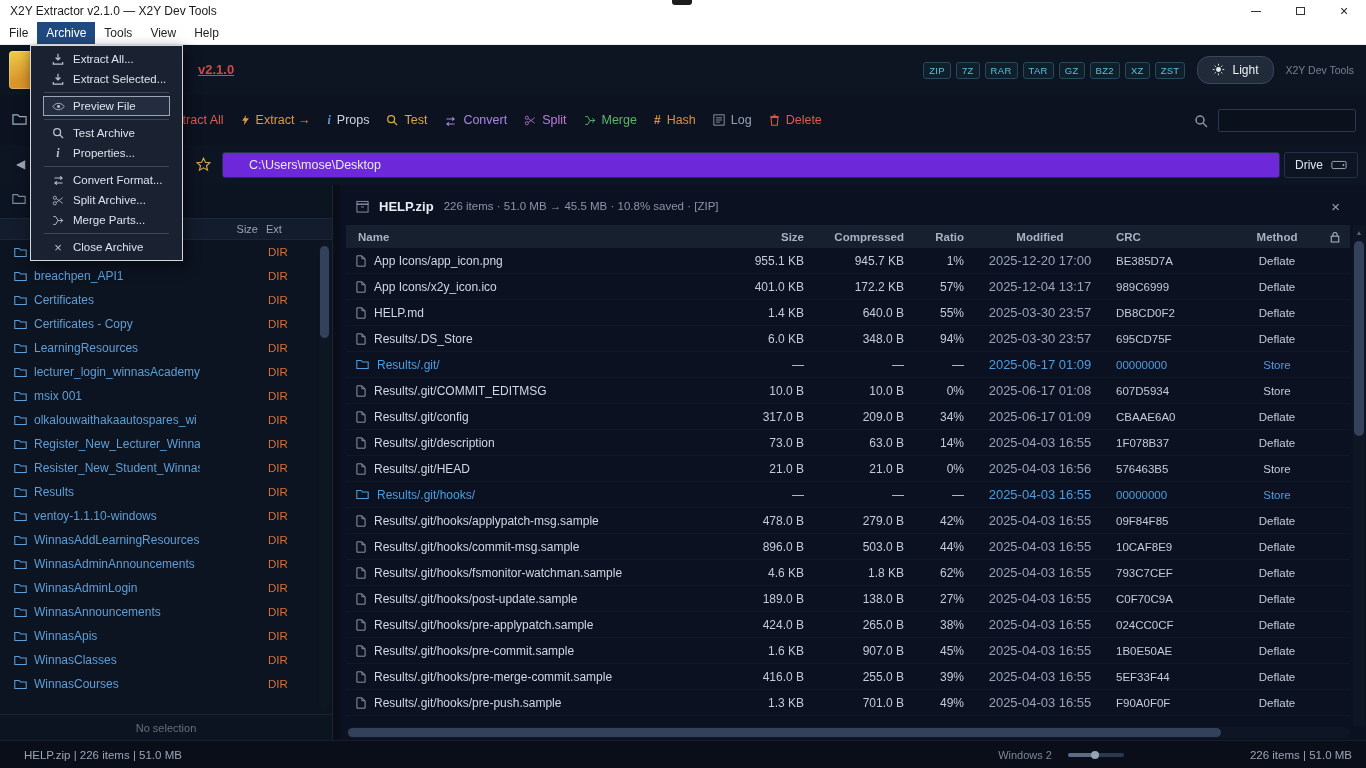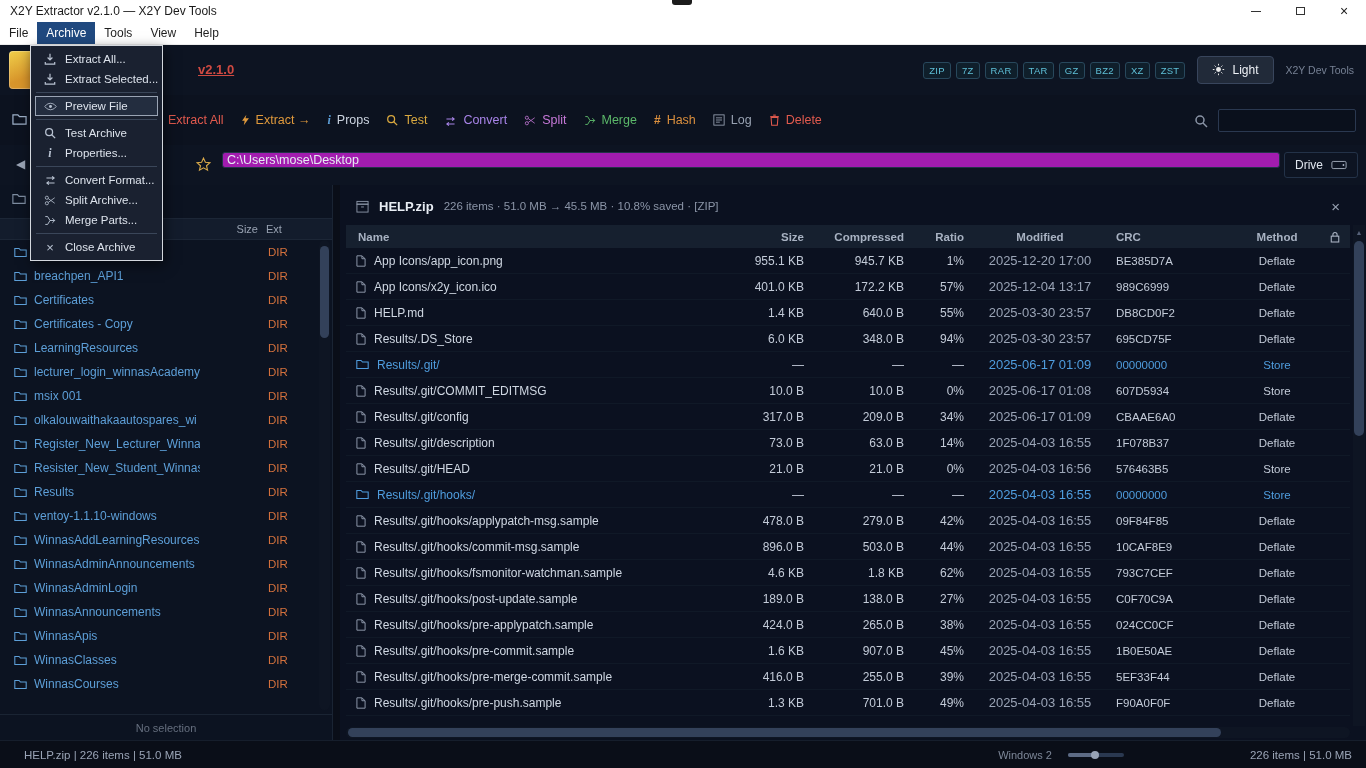--- a/index.html
+++ b/index.html
@@ -21,21 +21,21 @@
   .menu{font-size:12px;color:#1f1f1f;padding:0 9px;display:flex;align-items:center;}
   .menu.active{background:#20497f;color:#fff;}
 
   
   .appheader{position:absolute;left:0;top:45px;width:100%;height:50px;background:#0d1422;}
   .logo{position:absolute;left:9px;top:6px;width:25px;height:38px;border-radius:4px;background:linear-gradient(160deg,#f0cf4a,#d8952b 70%);box-shadow:inset 0 0 0 1px rgba(255,255,255,.25);}
   .version{position:absolute;left:198px;top:17px;font-size:13px;color:#cf4a42;font-weight:bold;text-decoration:underline;}
   .hright{position:absolute;right:12px;top:0;height:100%;display:flex;align-items:center;gap:12px;}
   .badges{display:flex;gap:5px;}
   .badge{font-size:9.5px;color:#5fc0d8;border:1px solid #28485c;background:#0f1f2b;padding:2px 5px;border-radius:3px;letter-spacing:.3px;}
-  .lightbtn{display:flex;align-items:flex-start;gap:7px;background:#212a39;border:1px solid #38455c;border-radius:4px;padding:6px 14px;font-size:12px;color:#eef1f6;}
+  .lightbtn{display:flex;align-items:flex-start;gap:7px;background:#212a39;border:1px solid #38455c;border-radius:12px;padding:6px 14px;font-size:12px;color:#eef1f6;}
   .lightbtn .ic{color:#e9e9e9;display:flex;}
   .brand{font-size:10.5px;color:#768194;}
 
   
   .toolbar{position:absolute;left:0;top:95px;width:100%;height:50px;background:#0c121f;}
   .tb-open{position:absolute;left:12px;top:18px;color:#9db0c8;display:flex;}
   .tb-items{position:absolute;left:150px;top:0;height:100%;display:flex;align-items:center;gap:17px;}
   .tbtn{display:flex;align-items:center;gap:6px;font-size:12.5px;white-space:nowrap;}
   .tbtn .ic{display:flex;}
   .tb-red,.tb-red2{color:#e25a4e;}
@@ -48,21 +48,21 @@
   .tb-green{color:#5cb96a;}
   .tb-amber2{color:#db8f3e;}
   .tb-gray{color:#98a2b2;}
   .tb-search{position:absolute;right:10px;top:14px;display:flex;align-items:center;gap:10px;color:#8b95a7;}
   .searchbox{width:138px;height:23px;background:#0a101c;border:1px solid #2a3850;border-radius:2px;color:#d6dde8;font-size:12px;padding:0 8px;outline:none;}
 
   
   .addressbar{position:absolute;left:0;top:145px;width:100%;height:40px;background:#0d1422;}
   .backbtn{position:absolute;left:16px;top:13px;color:#9aa4b6;font-size:12px;line-height:1;}
   .starbtn{position:absolute;left:196px;top:12px;color:#d8a94a;display:flex;}
-  .pathinput{position:absolute;left:222px;top:7px;width:1058px;height:16px;background:#a21caf;border:1px solid #233248;border-radius:3px;color:#e6ebf2;font-size:12.5px;padding:0 4px;outline:none;font-family:inherit;}
+  .pathinput{position:absolute;left:222px;top:7px;width:1058px;height:26px;background:#6d28d9;border:1px solid #233248;border-radius:3px;color:#e6ebf2;font-size:12.5px;padding:0 26px;outline:none;font-family:inherit;}
   .drivebtn{position:absolute;right:8px;top:7px;height:26px;display:flex;align-items:center;gap:8px;padding:0 10px;border:1px solid #233248;border-radius:3px;font-size:12px;color:#dfe5ee;}
   .drivebtn .ic{display:flex;color:#aab4c4;}
 
   
   .main{position:absolute;left:0;top:185px;width:100%;height:555px;}
 
   .leftpanel{position:absolute;left:0;top:0;width:333px;height:100%;background:#0c1321;border-right:1px solid #1a2433;}
   .treestrip{position:absolute;left:12px;top:8px;color:#7d8ca0;display:flex;}
   .lheader{position:absolute;left:0;top:33px;width:100%;height:22px;background:#131c2c;border-top:1px solid #1c2636;border-bottom:1px solid #1c2636;display:flex;align-items:center;font-size:11px;color:#98a2b2;padding-right:18px;}
   .lh.name{flex:1;padding-left:36px;min-width:0;}
@@ -114,21 +114,21 @@
   .statusbar{position:absolute;left:0;bottom:0;width:100%;height:28px;background:#0a0e18;border-top:1px solid #161e2c;display:flex;align-items:center;padding:0 14px;font-size:11.5px;color:#9aa4b6;}
   .sb-left{margin-left:10px;white-space:nowrap;}
   .sb-right{margin-left:auto;display:flex;align-items:center;gap:16px;}
   .sb-os{font-size:11px;color:#7d8798;}
   .slider{width:56px;height:4px;background:#2a3850;border-radius:2px;position:relative;}
   .slider-fill{position:absolute;left:0;top:0;bottom:0;width:45%;background:#5d6b85;border-radius:2px;}
   .slider-knob{position:absolute;left:42%;top:-2px;width:8px;height:8px;border-radius:50%;background:#97a2b5;}
   .sb-right-text{margin-left:110px;white-space:nowrap;}
 
   
-  .dropdown{position:absolute;left:30px;top:45px;width:133px;background:#1a2130;border:1px solid #d4d8de;box-shadow:2px 4px 12px rgba(0,0,0,.55);z-index:40;padding:3px 4px;}
+  .dropdown{position:absolute;left:30px;top:45px;width:153px;background:#1a2130;border:1px solid #d4d8de;box-shadow:2px 4px 12px rgba(0,0,0,.55);z-index:40;padding:3px 12px;}
   .mitem{height:20px;display:flex;align-items:center;gap:7px;padding:0 8px 0 7px;font-size:11.5px;color:#dde3ec;white-space:nowrap;}
   .mitem .ic{width:16px;display:flex;justify-content:center;color:#b9c3d2;flex:none;}
   .mitem.hl{background:#232d3f;box-shadow:inset 0 0 0 1px #9aa4b4;}
   .msep{height:1px;background:#3a4659;margin:3px 1px;}
   .ic svg{display:block;}
 </style>
 </head>
 <body>
 
 <div class="window">

